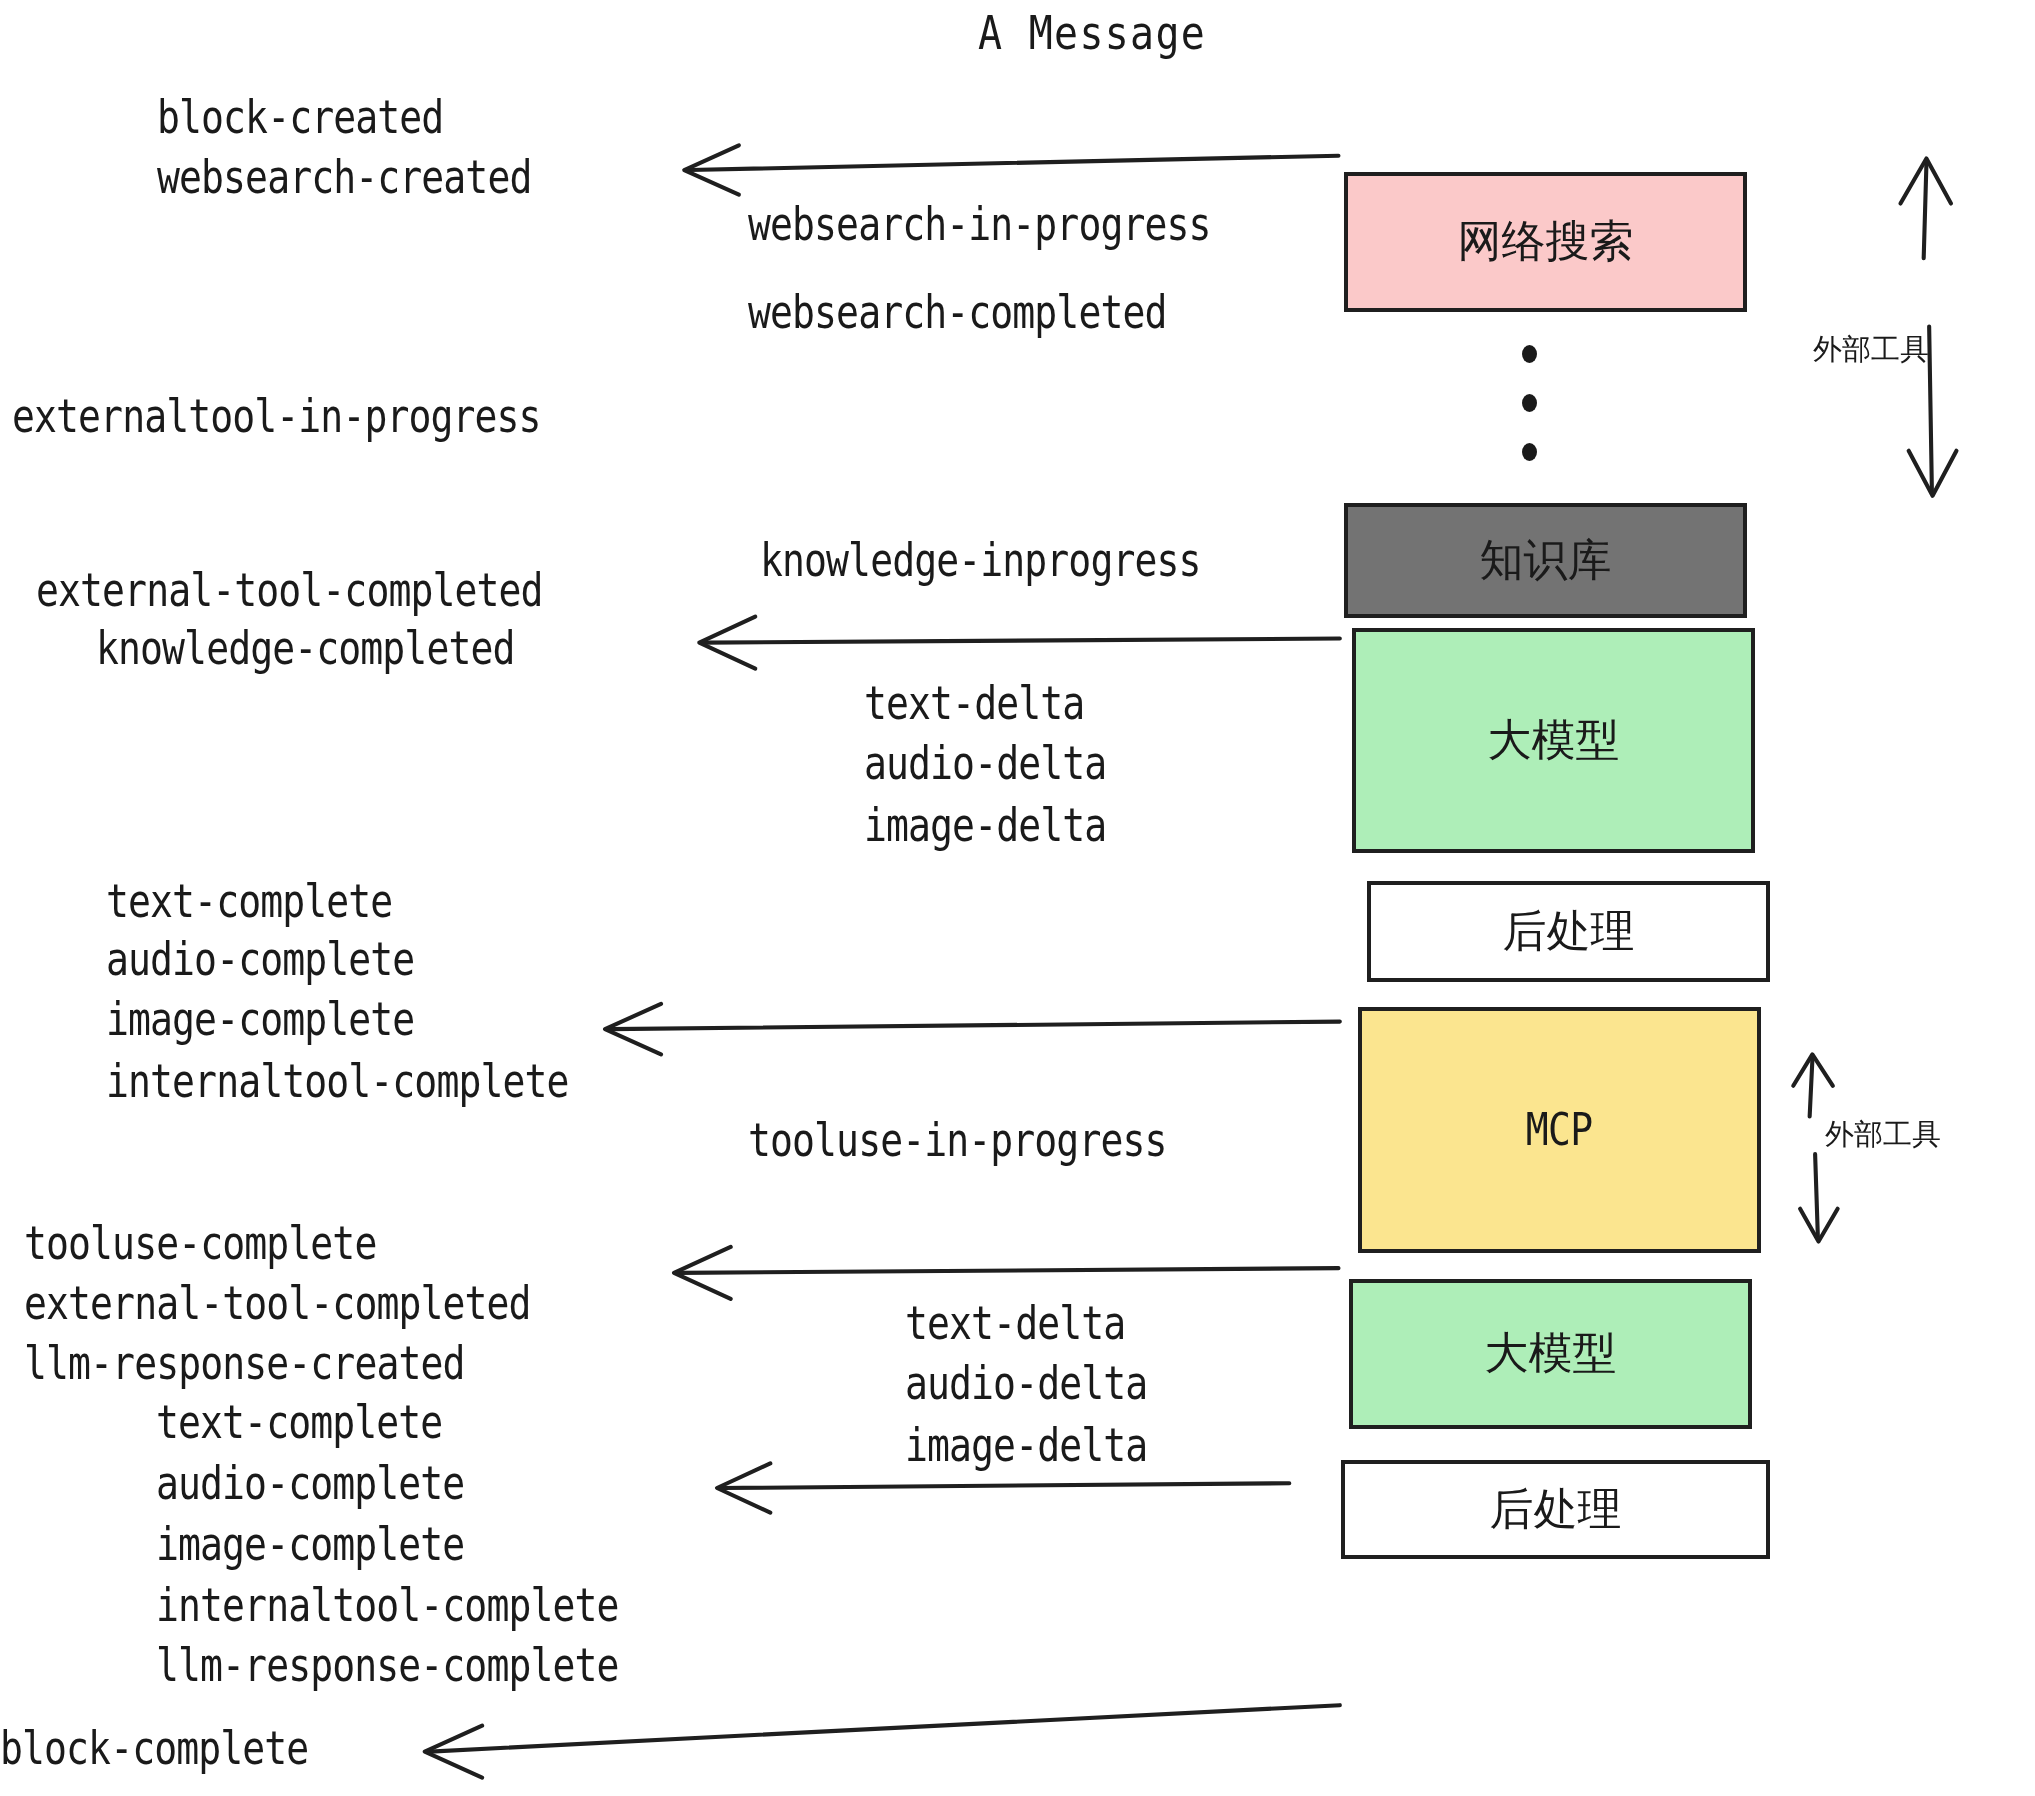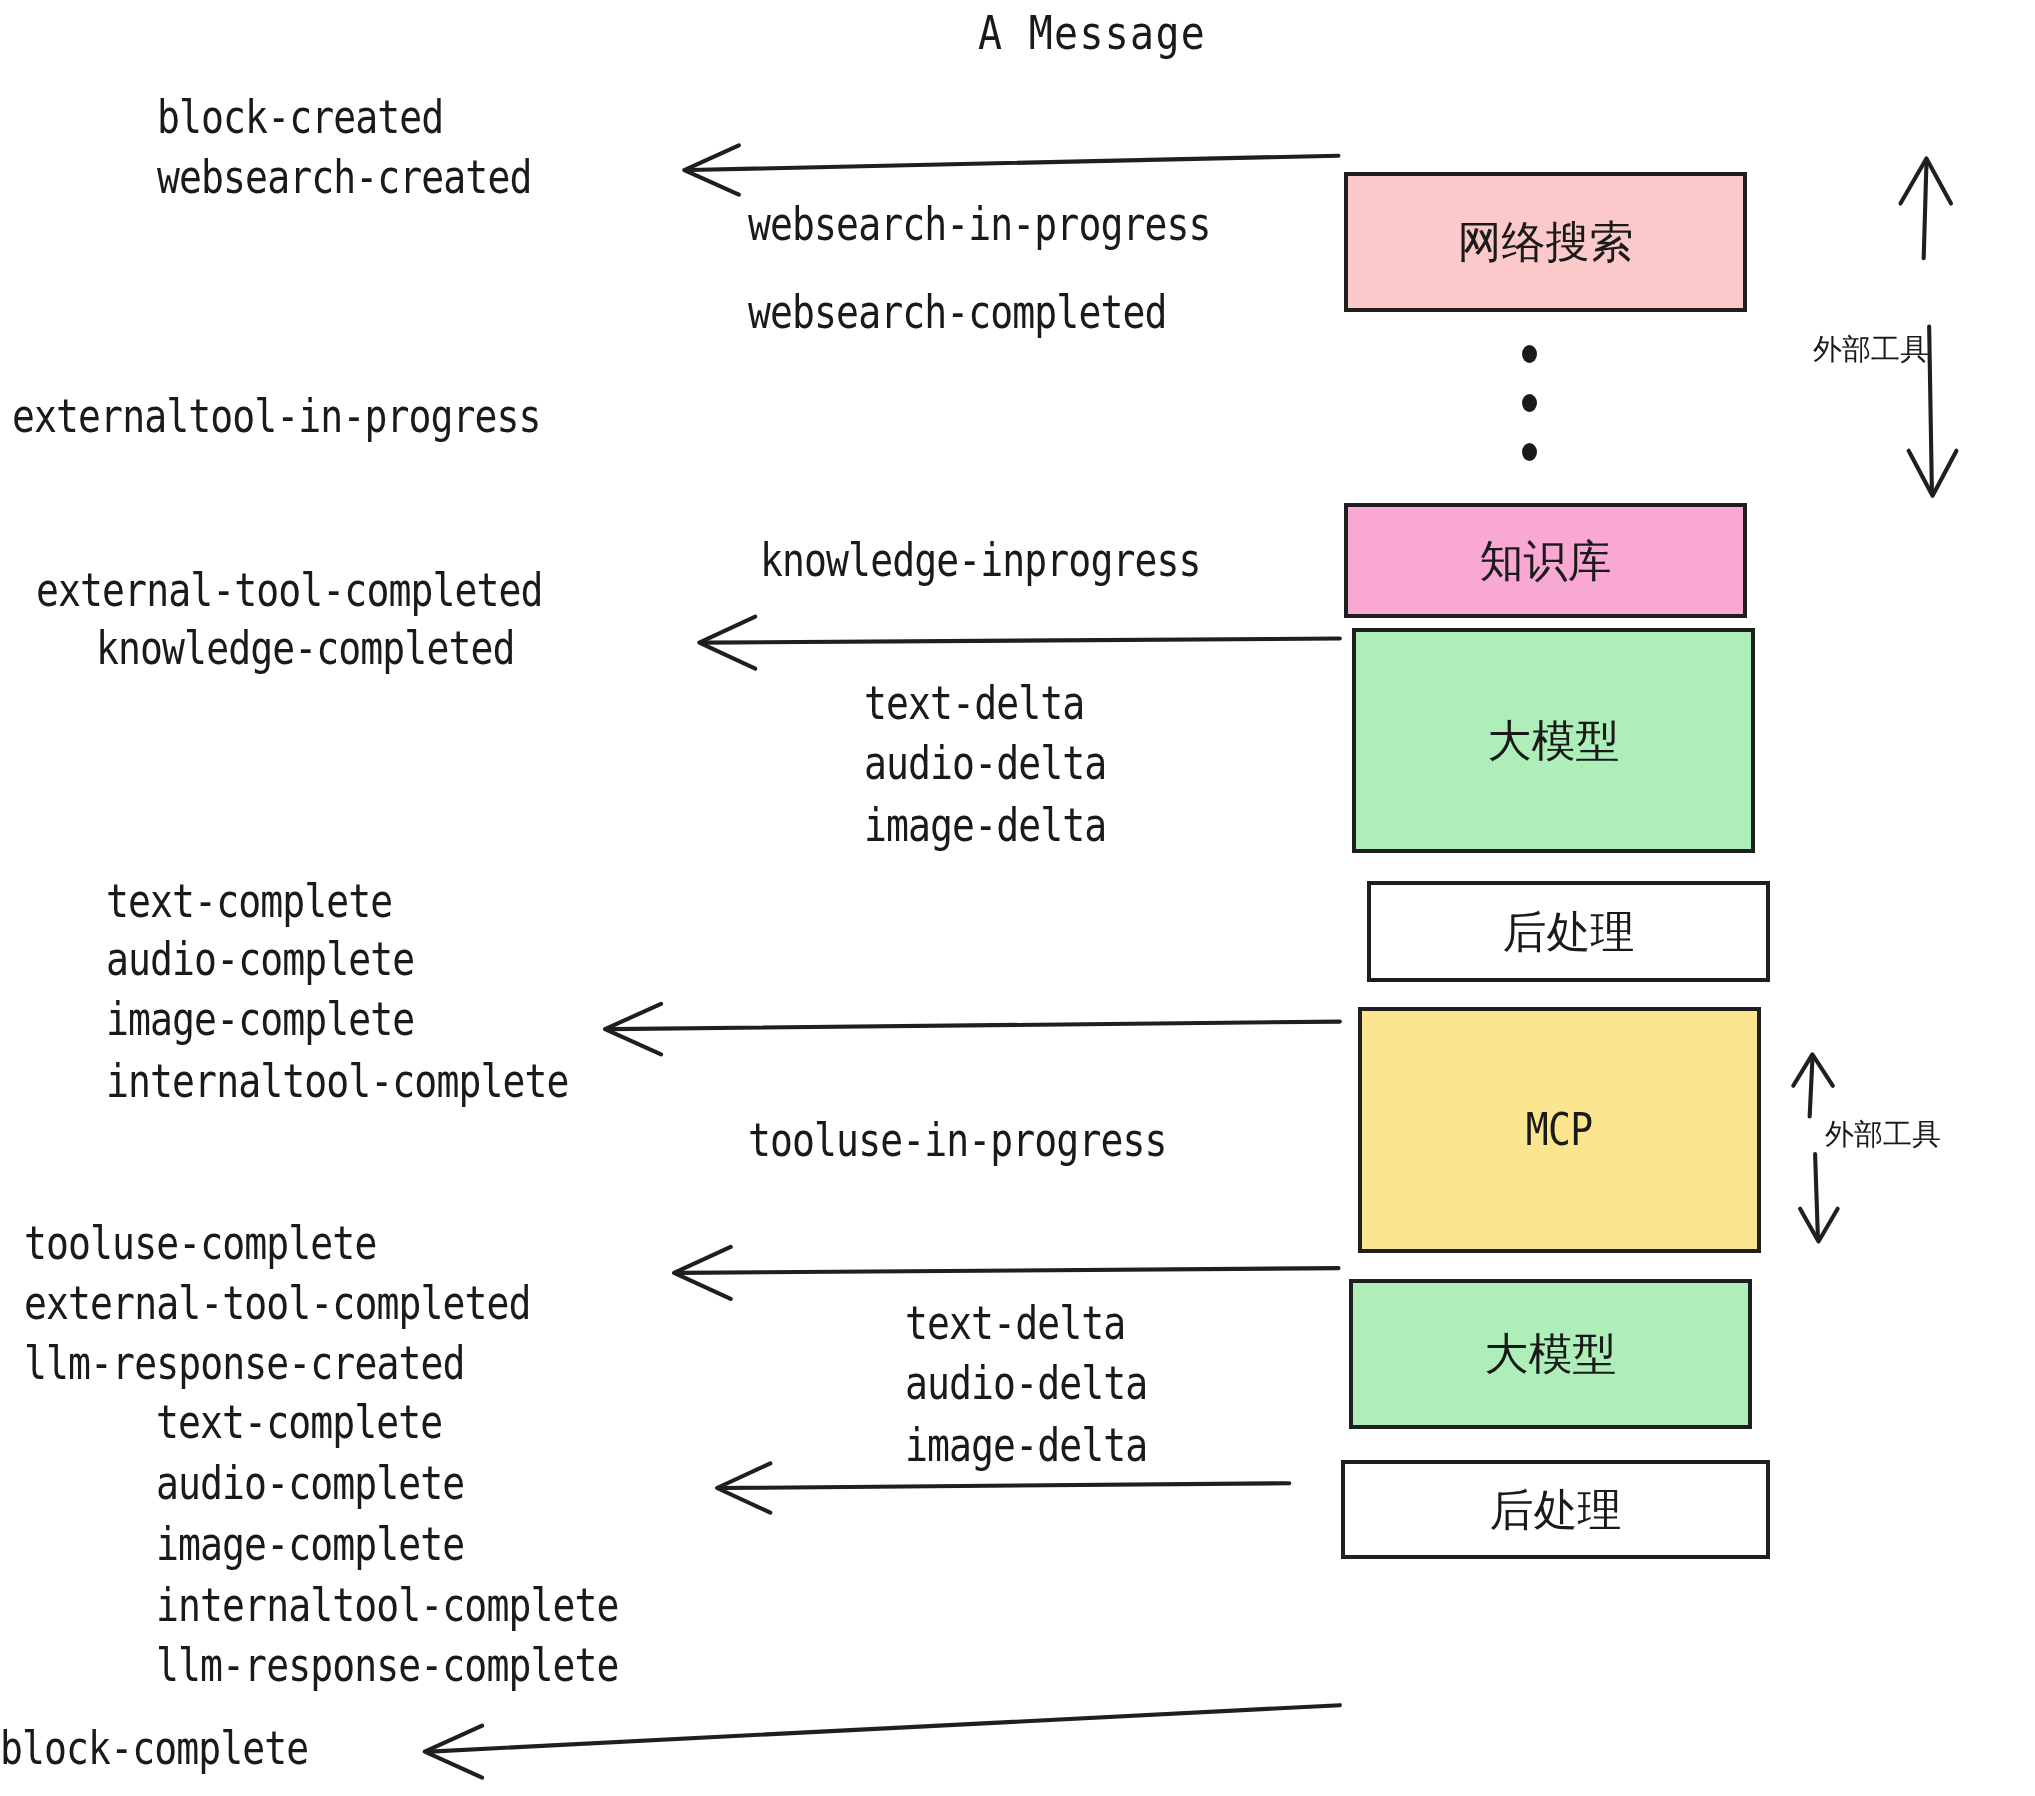--- a/index.html
+++ b/index.html
@@ -55,21 +55,21 @@
   
   .node {
     position: absolute;
     box-sizing: border-box;
     border: 4.1px solid #1f1f1f;
     display: flex;
     align-items: center;
     justify-content: center;
   }
   .node .node-label {
-    font-family: Liberation Sans, sans-serif;
+    font-family: Liberation Serif, serif;
     font-size: 44px;
     line-height: 1;
     color: #1a1a1a;
     white-space: pre;
   }
   .node.mono .node-label {
     font-family: "DejaVu Sans Mono", "Liberation Mono", monospace;
     font-size: 40px;
     letter-spacing: -0.7px;
     transform: scaleY(1.1) scaleX(0.95);
@@ -117,21 +117,21 @@
   <div class="node" style="left:1344px; top:172px; width:403px; height:140px; background:#fbc9c9;">
     <span class="node-label">网络搜索</span>
   </div>
 
   <div class="vdots" style="left:1521px; top:345px; width:16.4px; height:116px;">
     <span></span>
     <span></span>
     <span></span>
   </div>
 
-  <div class="node" style="left:1344px; top:503px; width:403px; height:115px; background:#f9a8d4;">
+  <div class="node" style="left:1344px; top:503px; width:403px; height:115px; background:#737373;">
     <span class="node-label">知识库</span>
   </div>
 
   <div class="node" style="left:1352px; top:628px; width:403px; height:225px; background:#aeeeb8;">
     <span class="node-label">大模型</span>
   </div>
 
   <div class="node" style="left:1367px; top:881px; width:403px; height:101px; background:#ffffff;">
     <span class="node-label">后处理</span>
   </div>

